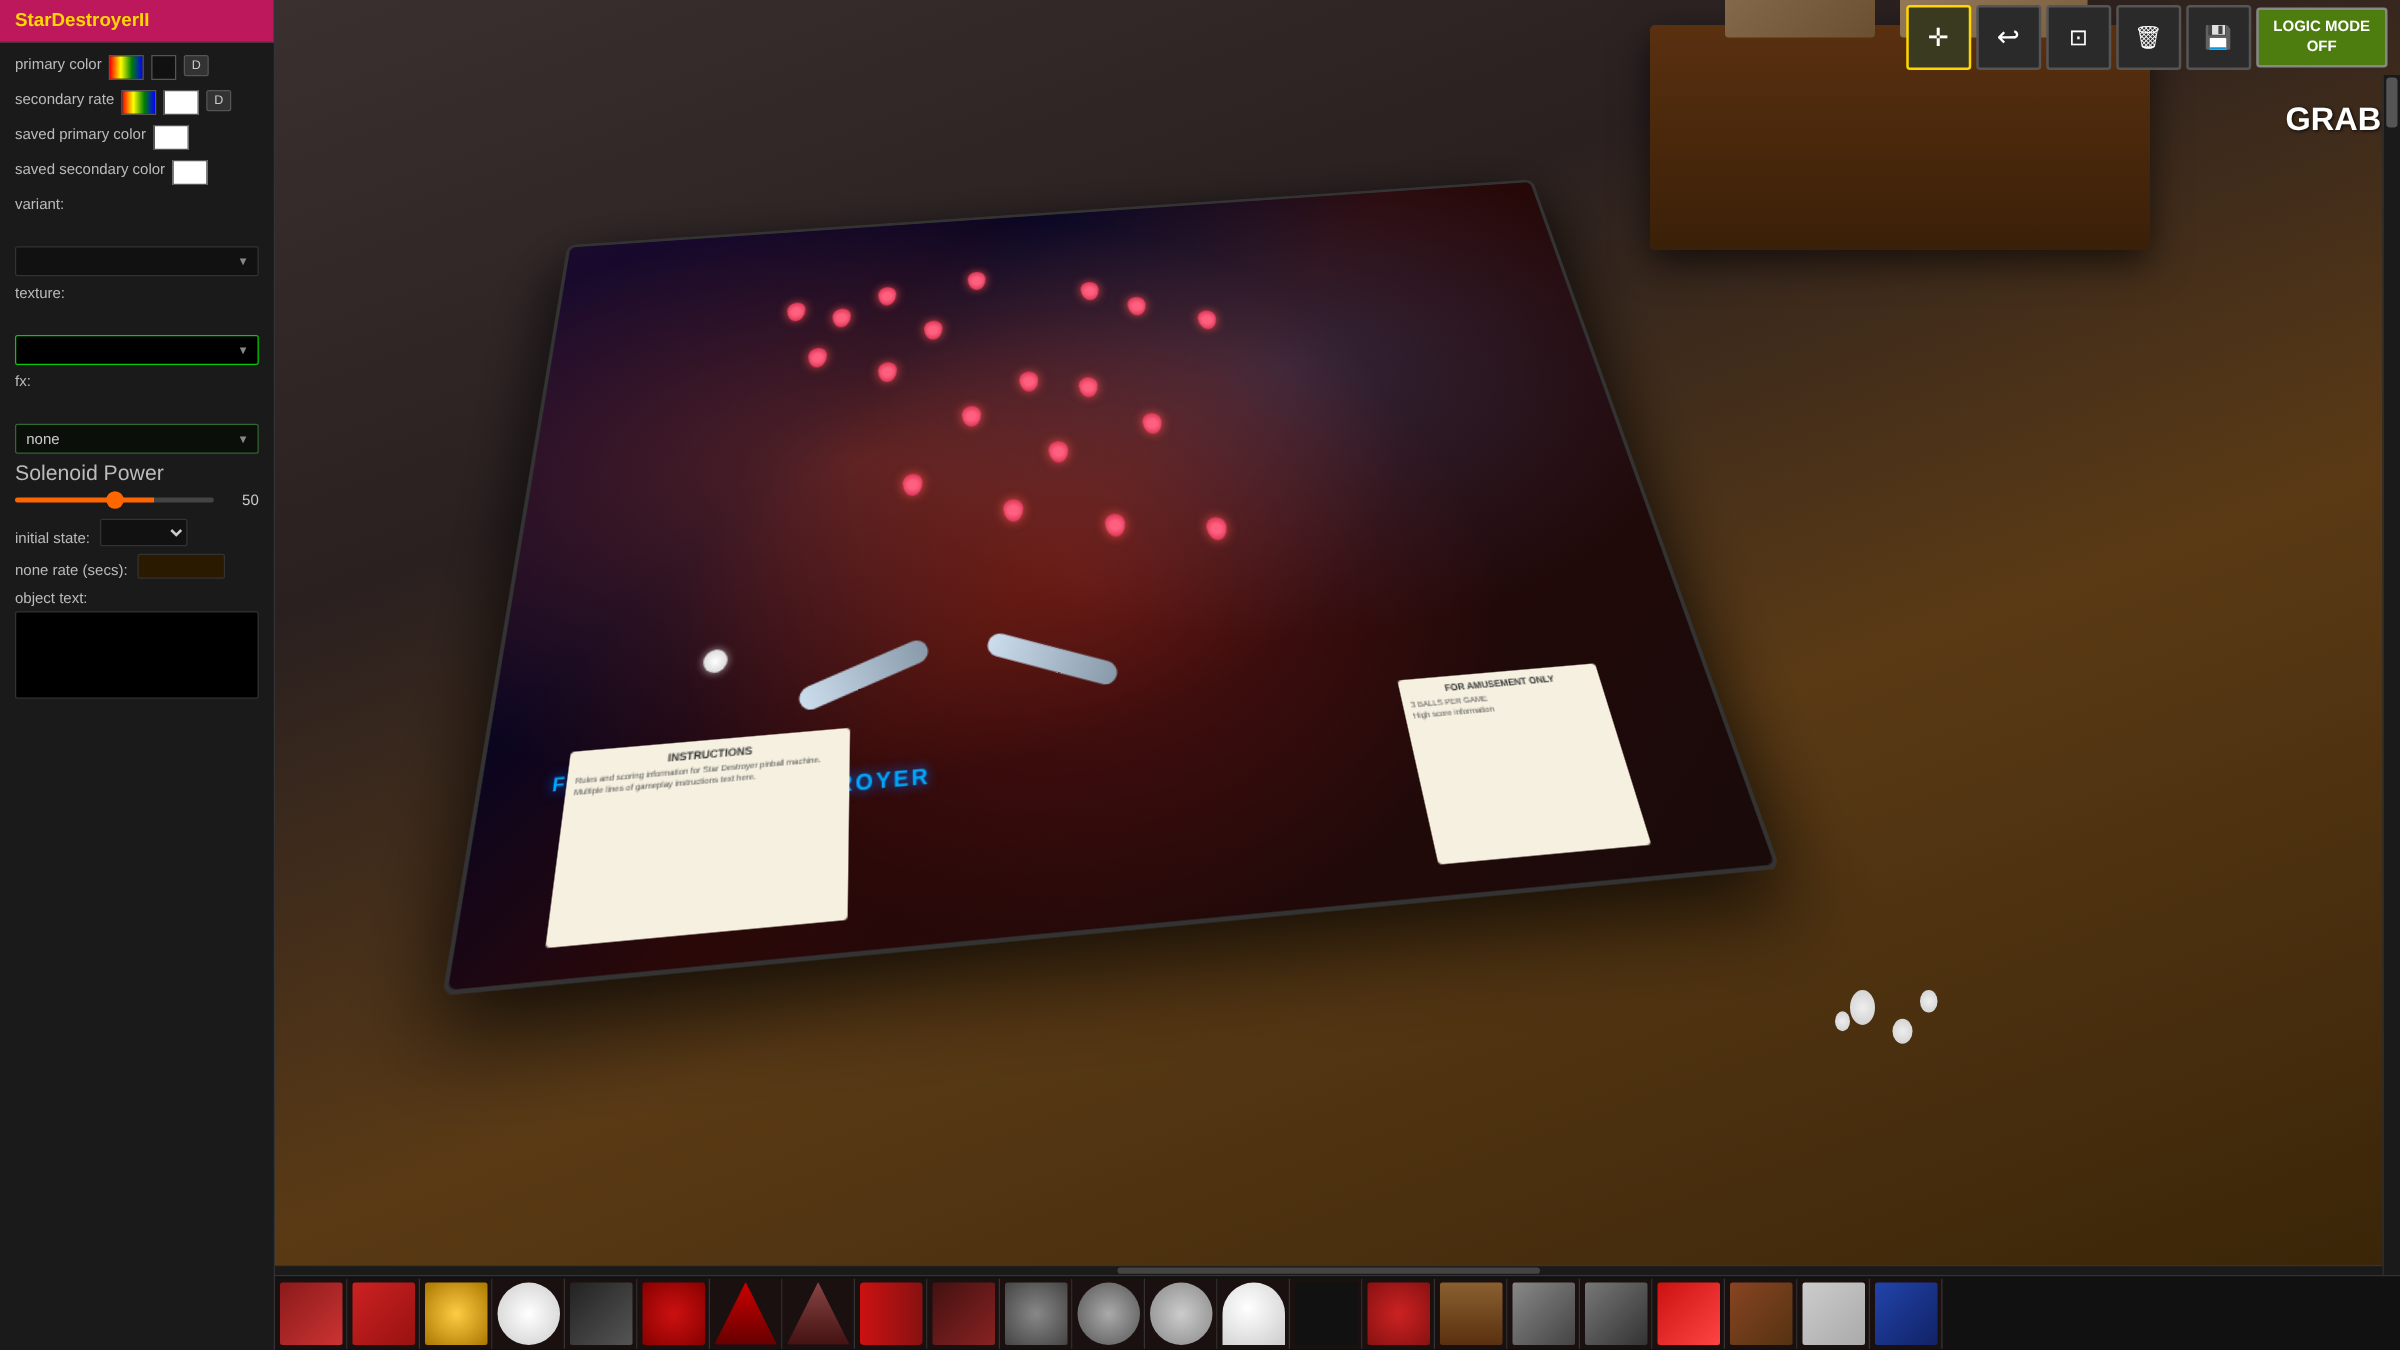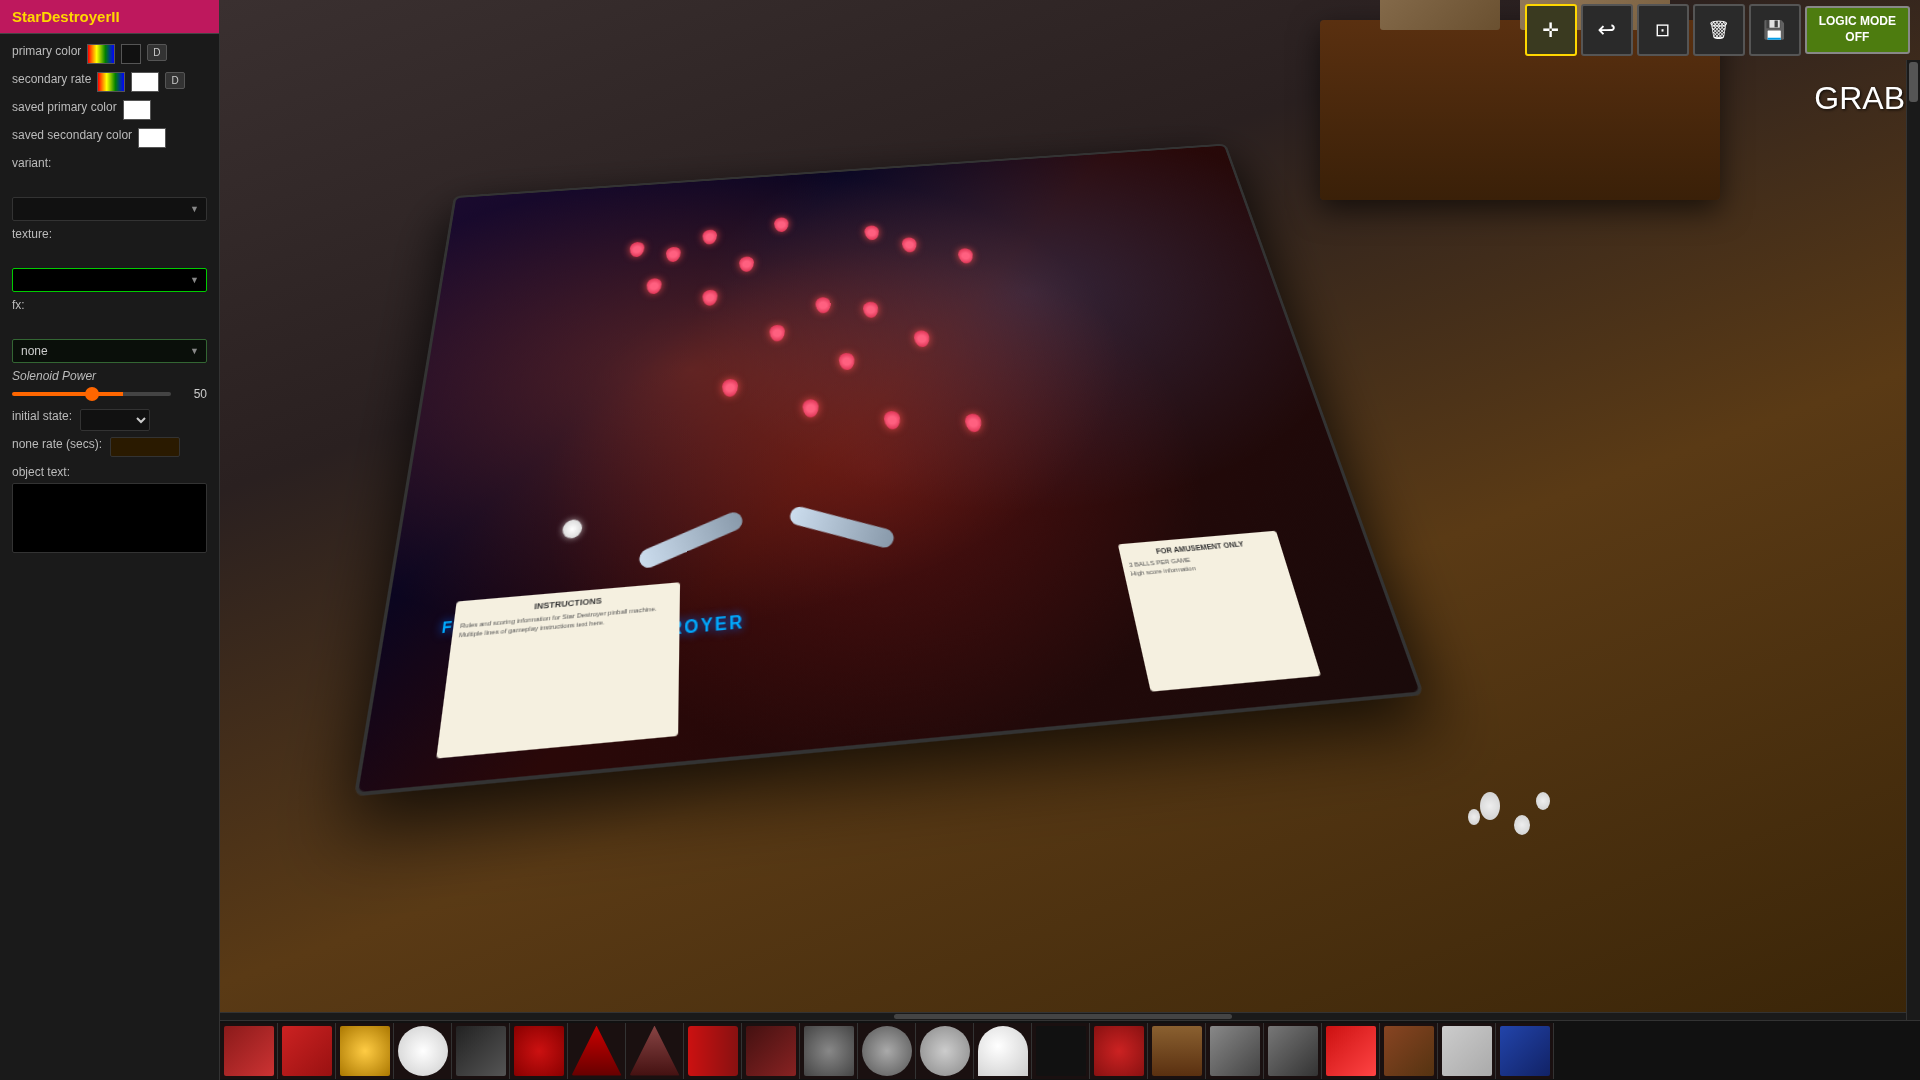--- a/index.html
+++ b/index.html
@@ -233,23 +233,22 @@
       right: 8px;
       top: 50%;
       transform: translateY(-50%);
       color: #888;
       font-size: 9px;
       pointer-events: none;
     }
 
     .solenoid-label {
       color: #bbb;
-      font-size: 12px;
+      font-size: 17px;
       margin-bottom: 4px;
-      font-style: italic;
     }
 
     .slider-row {
       display: flex;
       align-items: center;
       gap: 8px;
       margin-bottom: 8px;
     }
 
     .slider {
@@ -272,21 +271,21 @@
 
     .slider-value {
       color: #ccc;
       font-size: 12px;
       min-width: 28px;
       text-align: right;
     }
 
     .inline-label-row {
       display: flex;
-      align-items: flex-start;
+      align-items: flex-end;
       gap: 8px;
       margin-bottom: 6px;
     }
 
     .small-dropdown {
       background: #111;
       border: 1px solid #333;
       color: #ccc;
       padding: 3px 6px;
       font-size: 11px;
@@ -371,22 +370,22 @@
       text-align: center;
       line-height: 1.3;
     }
 
     
     #grab-label {
       position: absolute;
       top: 80px;
       right: 15px;
       color: #ffffff;
-      font-size: 32px;
-      font-weight: normal;
+      font-size: 26px;
+      font-weight: bold;
       text-shadow: 1px 1px 3px rgba(0,0,0,0.8);
       z-index: 10;
     }
 
     
     #right-scrollbar {
       position: absolute;
       right: 0;
       top: 60px;
       width: 14px;

